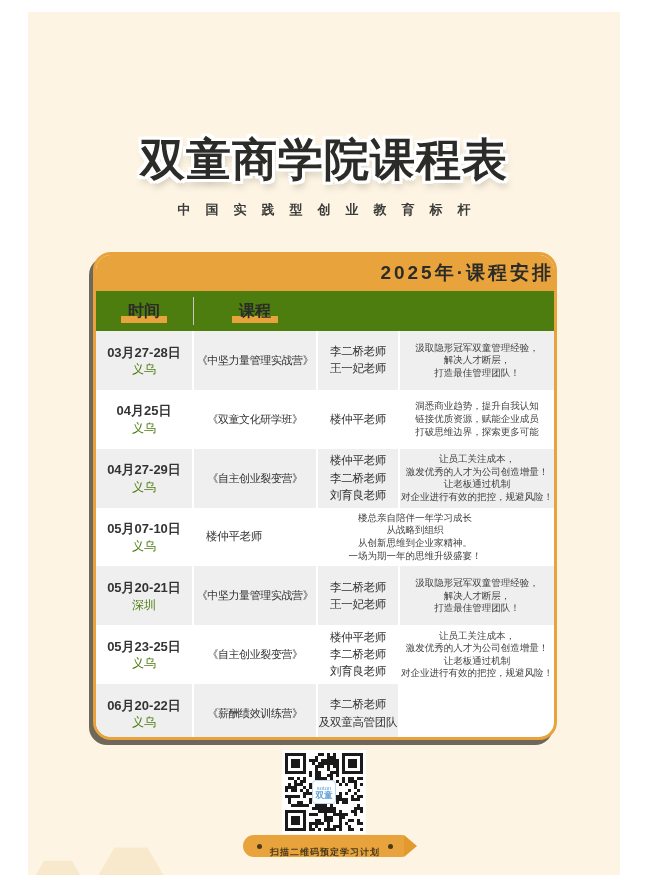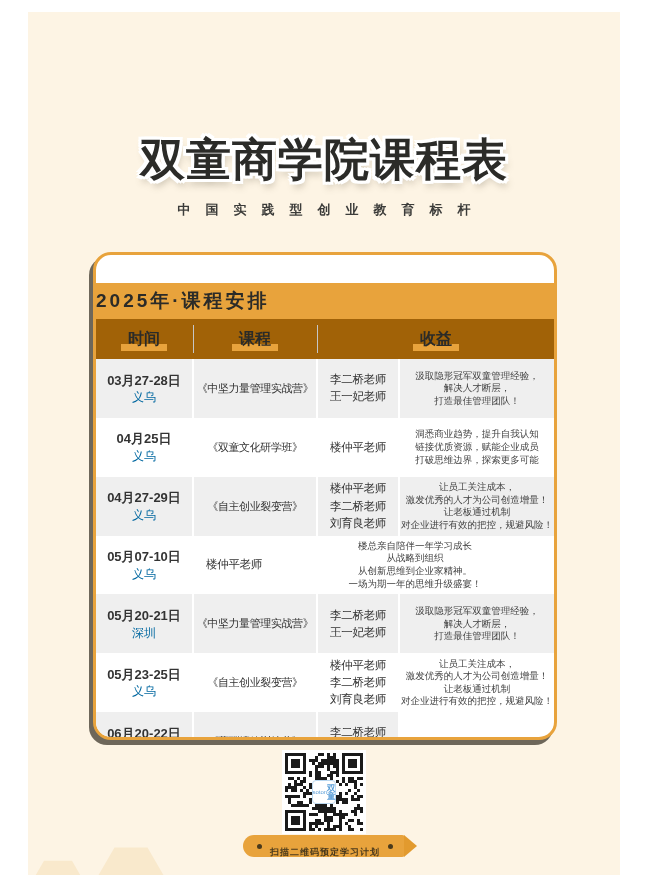--- a/index.html
+++ b/index.html
@@ -29,48 +29,48 @@
       0 -3px 0 #fff,0 3px 0 #fff,-3px 0 0 #fff,3px 0 0 #fff,2px 6px 7px rgba(90,80,60,.35);}
   .subtitle{position:absolute;left:0;top:189px;width:100%;text-align:center;
     font-size:13px;font-weight:700;color:var(--txt);letter-spacing:15px;}
   .subtitle span{margin-right:-15px;}
 
   
   .card{position:absolute;left:65px;top:240px;width:464px;height:488px;
     background:#ffffff;border:3px solid var(--accent);border-radius:18px;
     overflow:hidden;box-shadow:-4px 5px 0 rgba(62,56,44,.75);}
   .card-header{height:36px;background:var(--accent);display:flex;
-    align-items:center;justify-content:flex-start;margin-top:28px;}
+    align-items:center;justify-content:flex-end;}
   .card-header span{font-size:19px;font-weight:700;color:var(--ink);letter-spacing:3px;}
 
-  .col-headers{height:40px;display:flex;gap:2px;align-items:center;background:#a16207;}
+  .col-headers{height:40px;display:flex;gap:2px;align-items:center;background:#4d7c0f;}
   .col-cell{display:flex;align-items:center;justify-content:center;height:100%;position:relative;}
   .col-cell + .col-cell::before{content:"";position:absolute;left:-1.5px;top:15%;
     height:70%;width:1px;background:#c6c6c6;}
   .col-cell b{font-size:16px;font-weight:700;color:var(--ink);padding:1px 7px;
     background:linear-gradient(to top,var(--accent) 32%,transparent 32%);}
 
   .rows{height:412px;display:flex;flex-direction:column;}
   .row{flex:1;display:flex;gap:2px;}
   .row .cell{display:flex;flex-direction:column;align-items:center;
     justify-content:center;text-align:center;background:transparent;}
   .row.gray .cell{background:var(--row-gray);}
   .c1{width:96px;}.c2{width:122px;}.c3{width:80px;}.c4{flex:1;}
   .date-line{font-size:13px;font-weight:700;color:#333;line-height:1.35;}
-  .city-line{font-size:12px;font-weight:500;color:#0369a1;line-height:1.35;}
+  .city-line{font-size:12px;font-weight:500;color:#4d7c0f;line-height:1.35;}
   .course-line{font-size:11px;font-weight:500;color:#333;letter-spacing:-.4px;white-space:nowrap;}
   .lect-line{font-size:11.5px;color:#333;line-height:1.5;letter-spacing:-.3px;white-space:nowrap;}
   .ben-line{font-size:9.5px;color:#3f3f3f;line-height:1.32;white-space:nowrap;}
 
   
   .qr-wrap{position:absolute;left:0;top:738px;width:100%;display:flex;justify-content:center;}
   .qr-box{position:relative;width:84px;height:84px;background:#fff;padding:3px;}
   .qr-logo{position:absolute;left:50%;top:50%;transform:translate(-50%,-50%);
     width:24px;height:24px;background:#fff;border:1px solid #BBD8F0;border-radius:4px;
-    display:flex;flex-direction:row;align-items:center;justify-content:center;line-height:1;}
+    display:flex;flex-direction:column;align-items:center;justify-content:center;line-height:1;}
   .qr-logo .l1{font-size:6px;color:#5B9FD8;}
   .qr-logo .l2{font-size:8.5px;font-weight:700;color:#5B9FD8;}
 
   
   .ribbon-wrap{position:absolute;left:0;top:823px;width:100%;display:flex;justify-content:center;}
   .ribbon{position:relative;height:22px;background:var(--accent);
     border-radius:11px 3px 3px 11px;display:flex;align-items:center;
     padding:0 12px 0 14px;gap:8px;}
   .ribbon::after{content:"";position:absolute;right:-12px;top:0;
     border-top:11px solid transparent;border-bottom:11px solid transparent;
@@ -95,23 +95,20 @@
     <div class="card">
       <div class="card-header">
         <span>2025年·课程安排</span>
       </div>
       <div class="col-headers">
           <div class="col-cell c1">
             <b>时间</b>
           </div>
           <div class="col-cell c2">
             <b>课程</b>
-          </div>
-          <div class="col-cell c4">
-            <b>收益</b>
           </div>
         </div>
       <div class="rows">
           <div class="row gray">
             <div class="cell c1">
               <div class="date-line">03月27-28日</div>
               <div class="city-line">义乌</div>
             </div>
             <div class="cell c2">
               <div class="course-line">《中坚力量管理实战营》</div>

